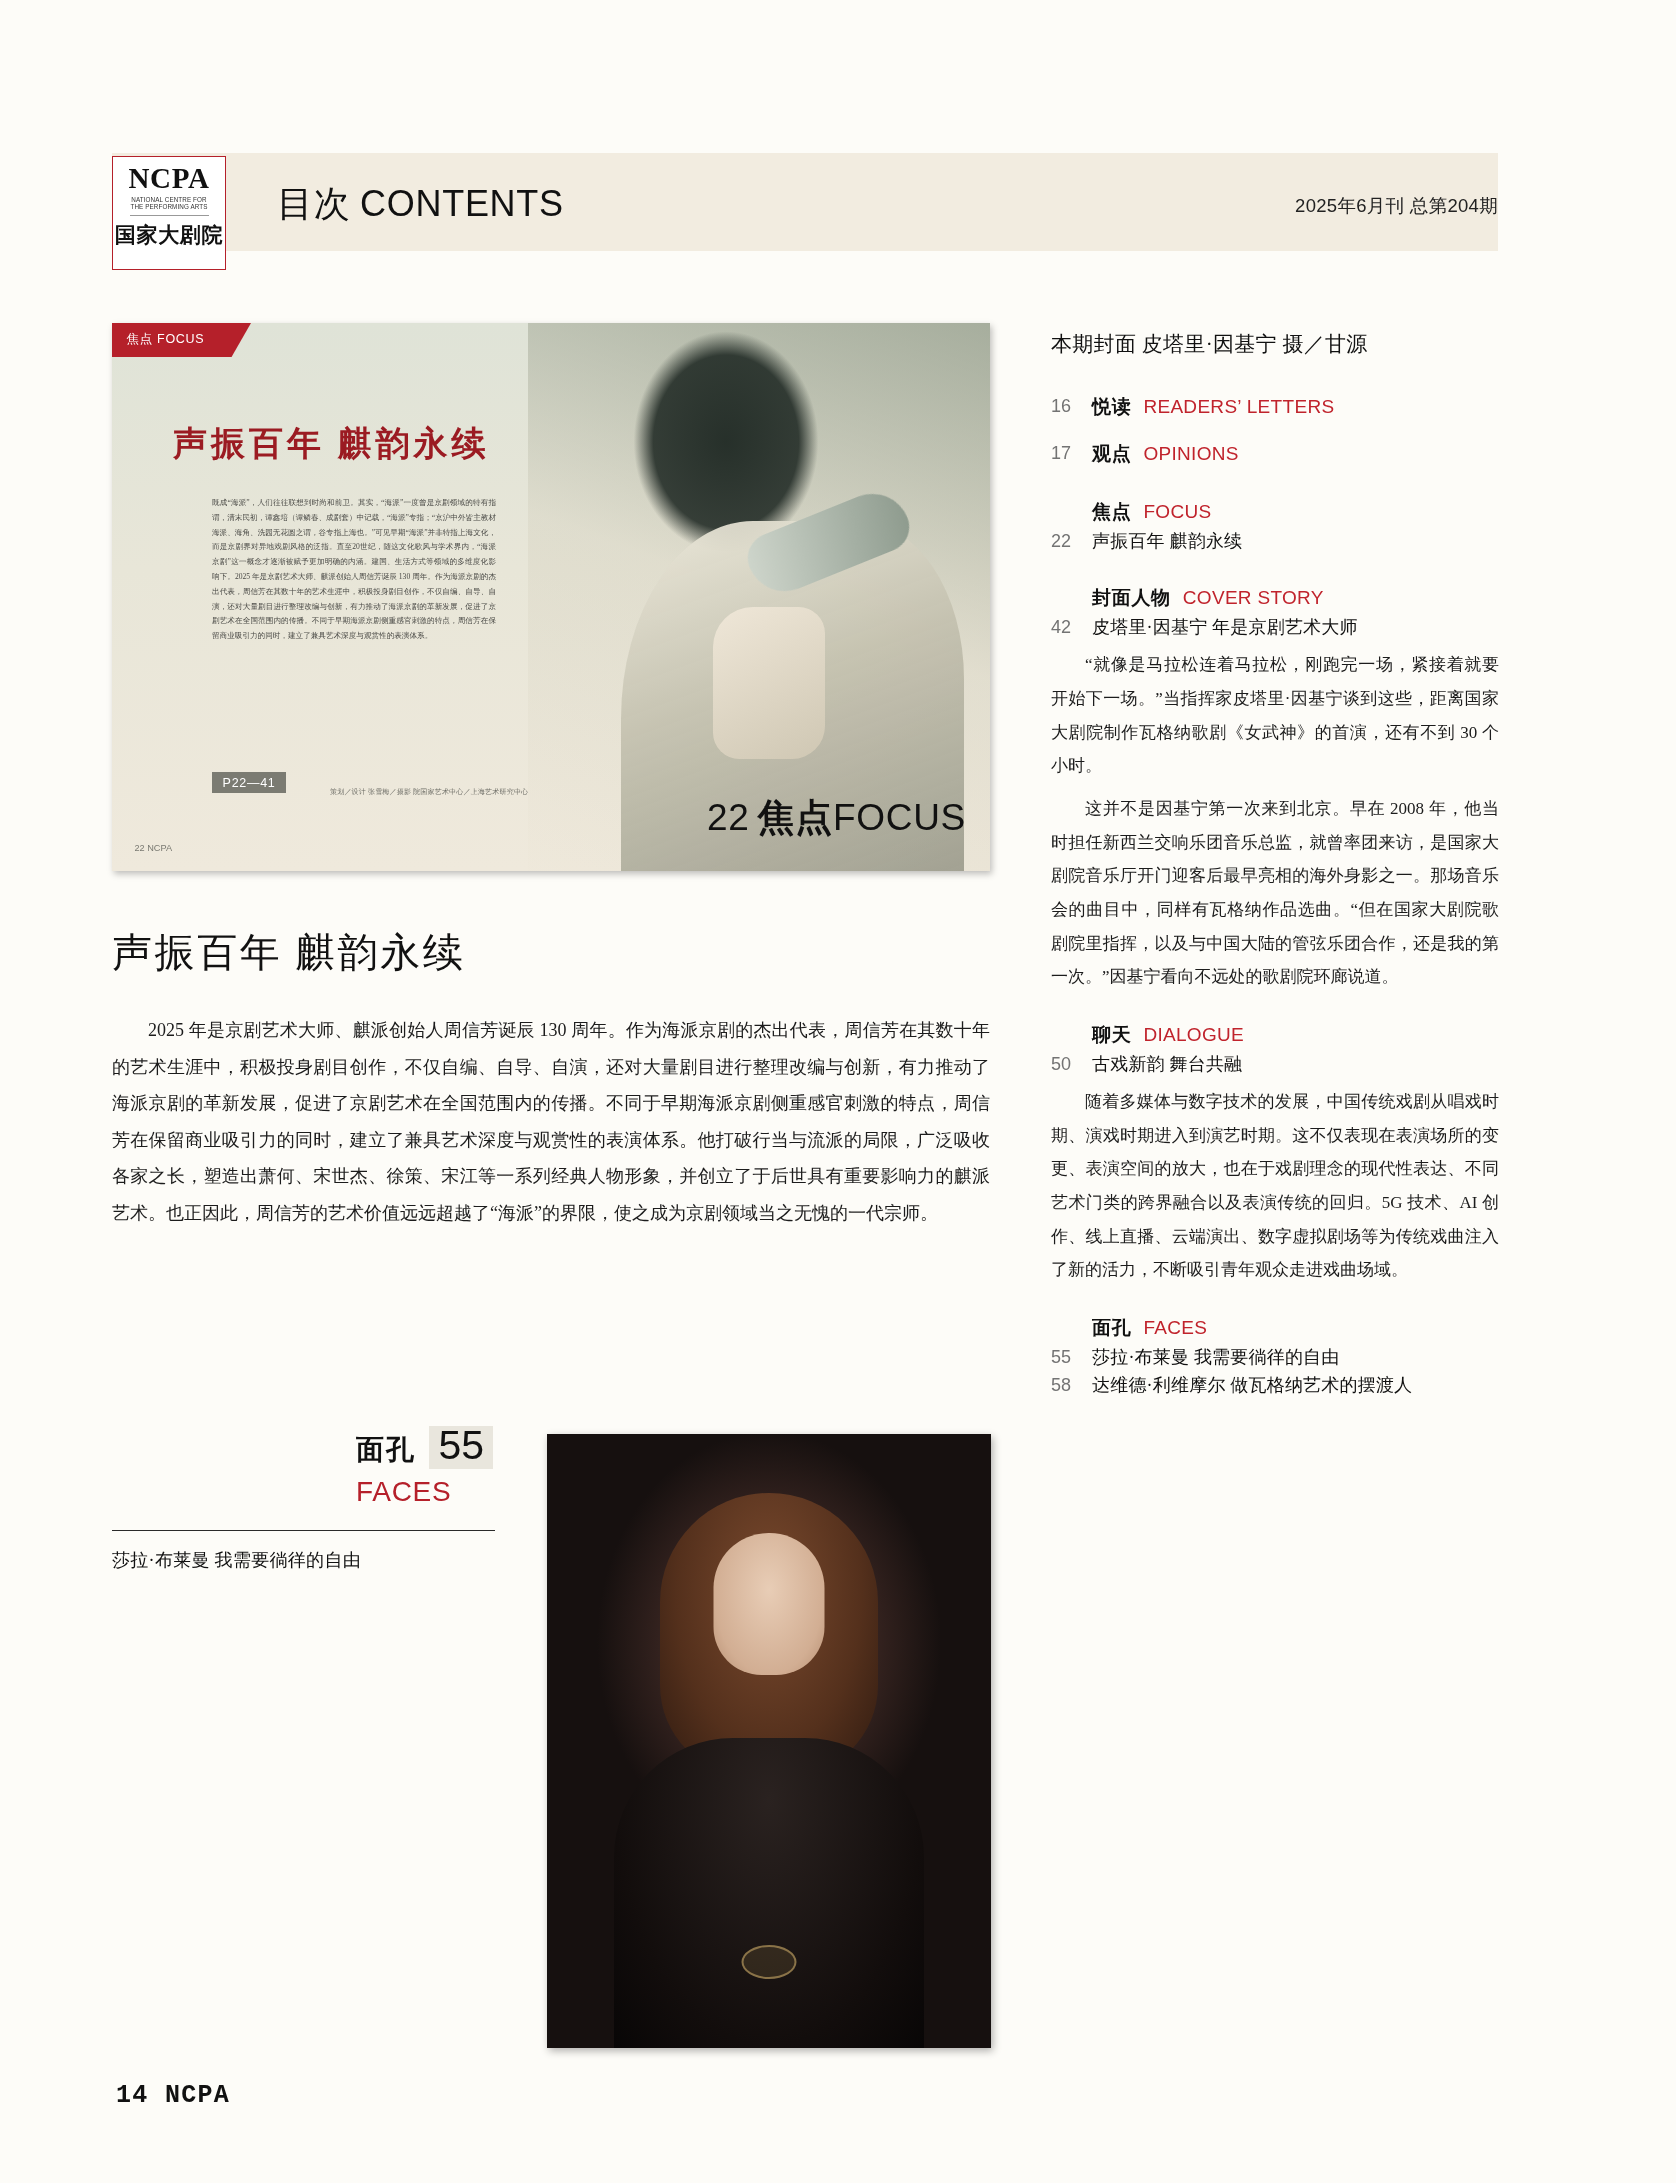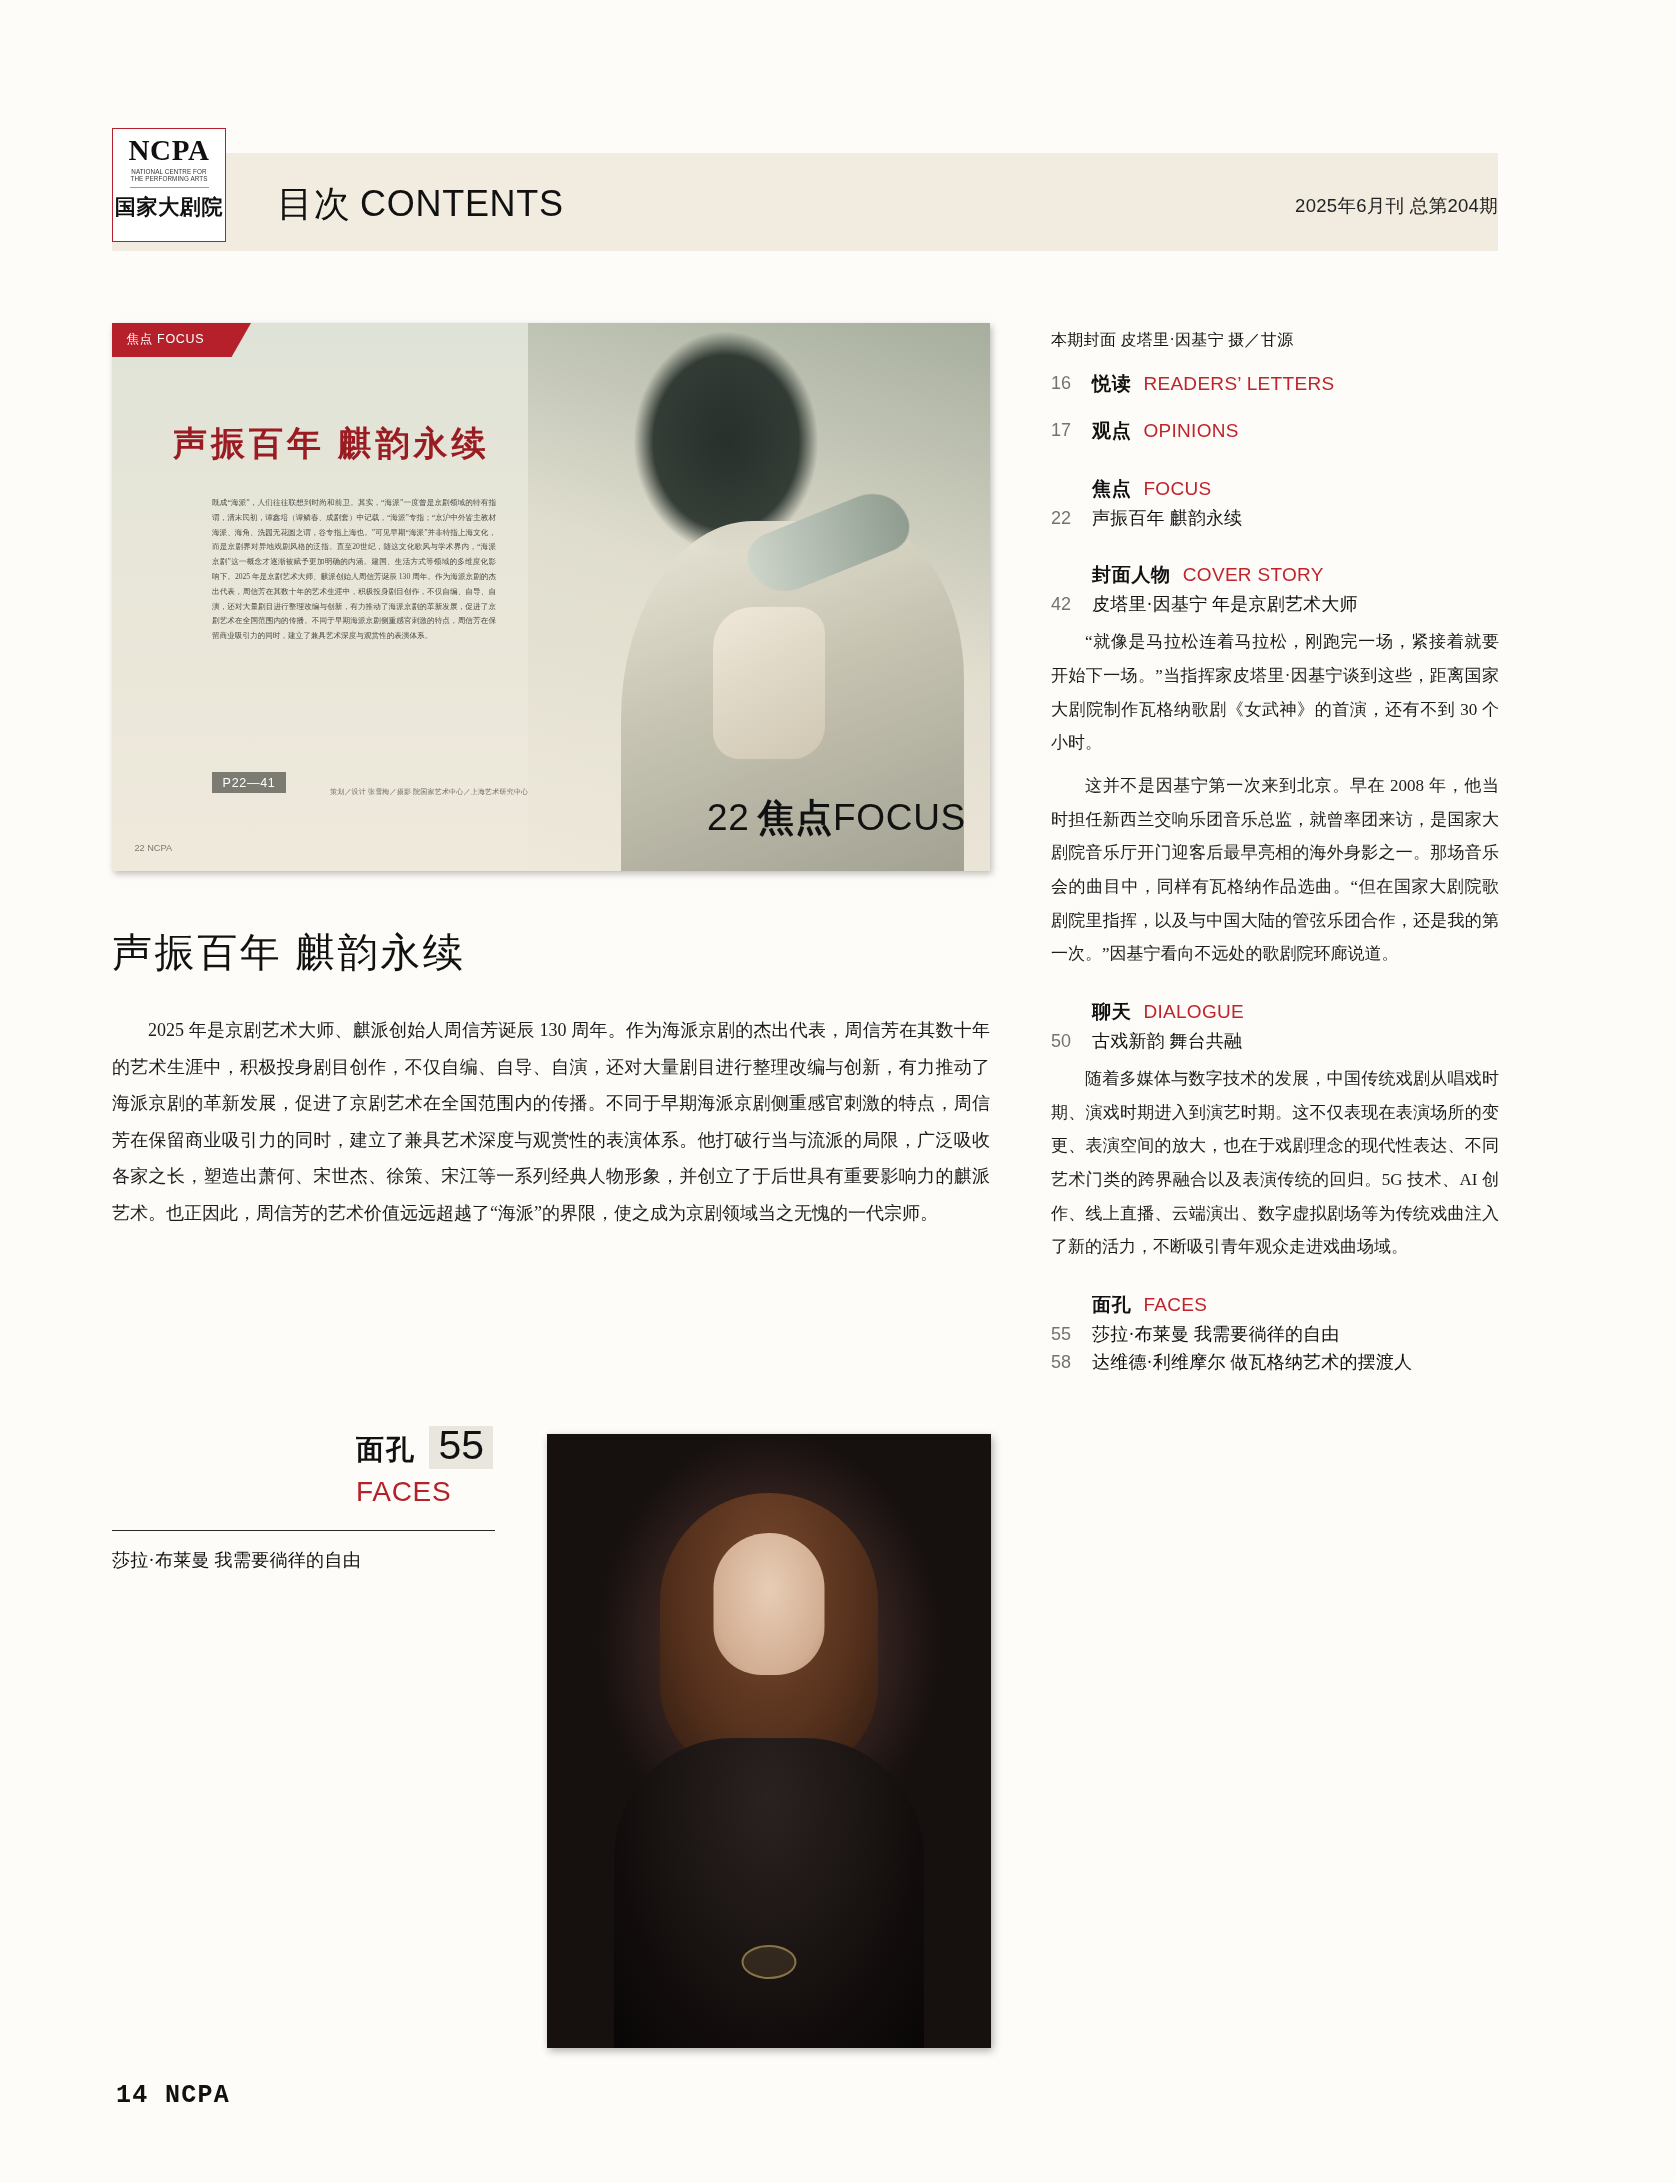--- a/index.html
+++ b/index.html
@@ -24,21 +24,21 @@
     position: absolute;
     left: 112px;
     top: 153px;
     width: 1386px;
     height: 98px;
     background: #f2ece0;
   }
   .logo-box {
     position: absolute;
     left: 112px;
-    top: 128px;
+    top: 156px;
     width: 114px;
     height: 114px;
     background: #ffffff;
     border: 1.3px solid #b5202a;
     box-sizing: border-box;
     display: flex;
     flex-direction: column;
     align-items: center;
     justify-content: flex-start;
     padding-top: 6.6px;
@@ -364,24 +364,24 @@
   
   .right-col {
     position: absolute;
     left: 1051px;
     top: 330px;
     width: 448px;
     font-size: 17px;
     color: #1c1c1c;
   }
   .cover-credit {
-    font-size: 16px;
+    font-size: 21px;
     letter-spacing: 0.3px;
     color: #111;
-    margin-bottom: 20px;
+    margin-bottom: 36px;
   }
   .toc-row {
     display: flex;
     align-items: flex-start;
     margin-bottom: 4px;
   }
   .toc-num {
     width: 41px;
     flex: 0 0 41px;
     font-family: "Liberation Sans", sans-serif;

